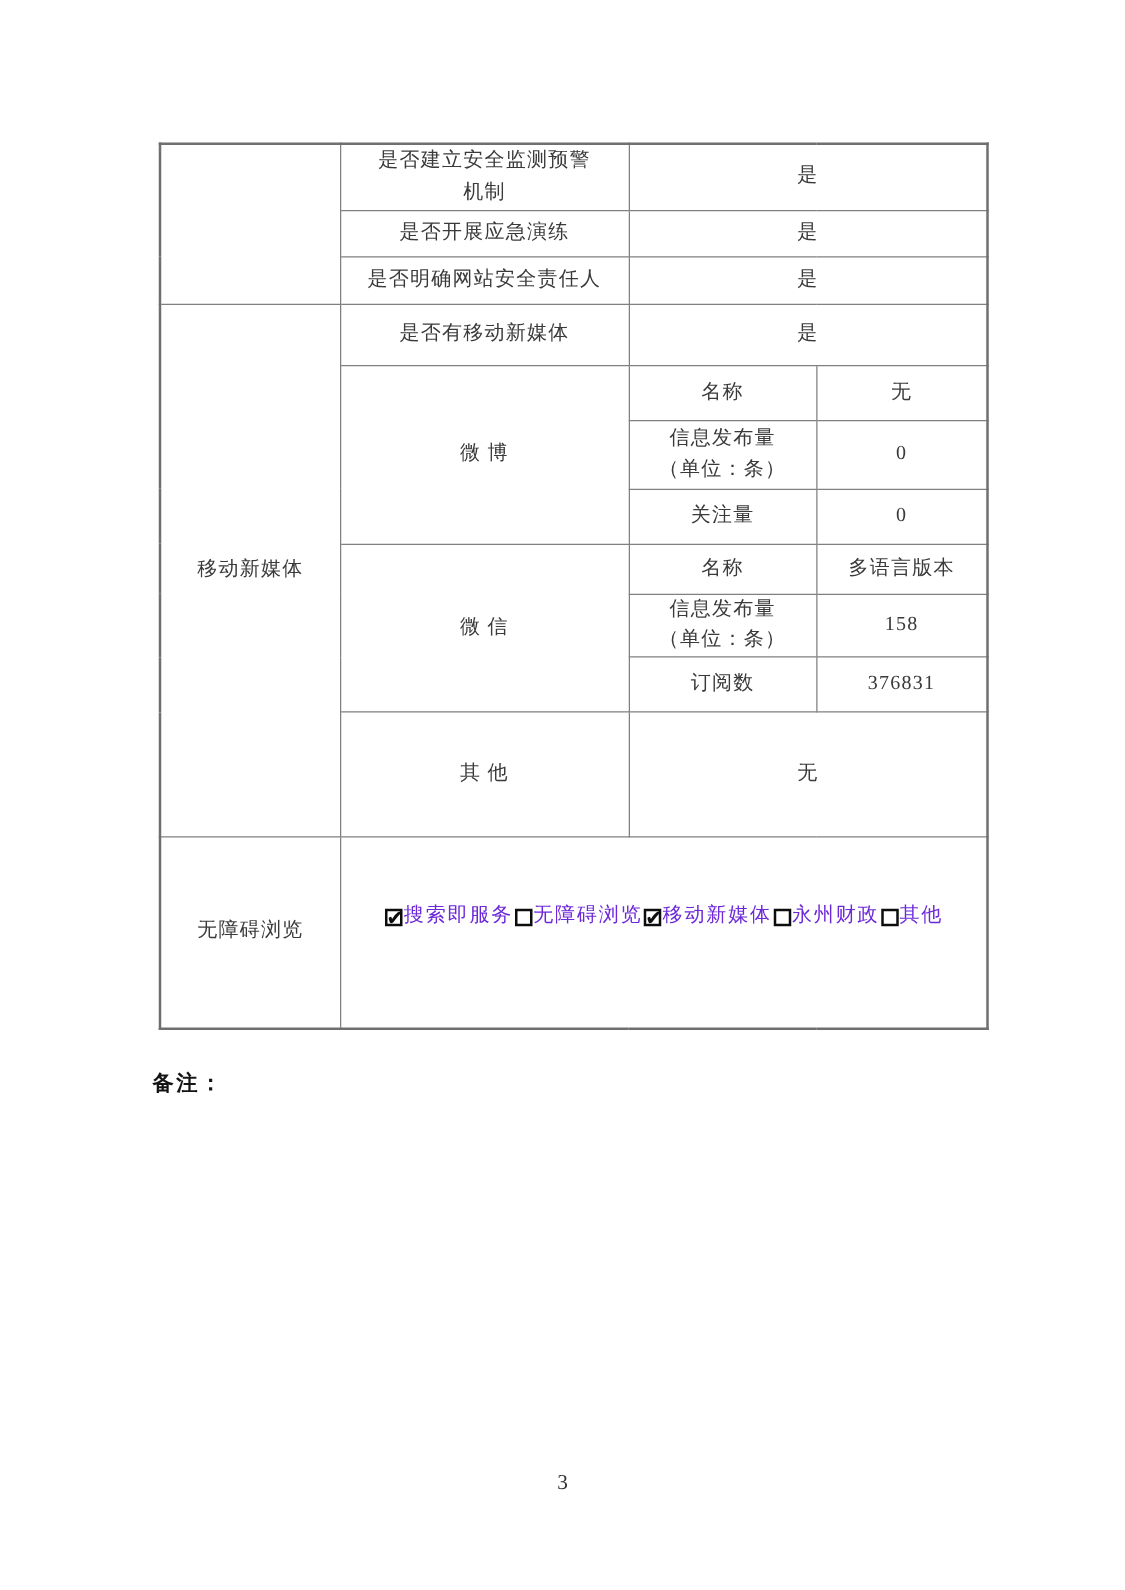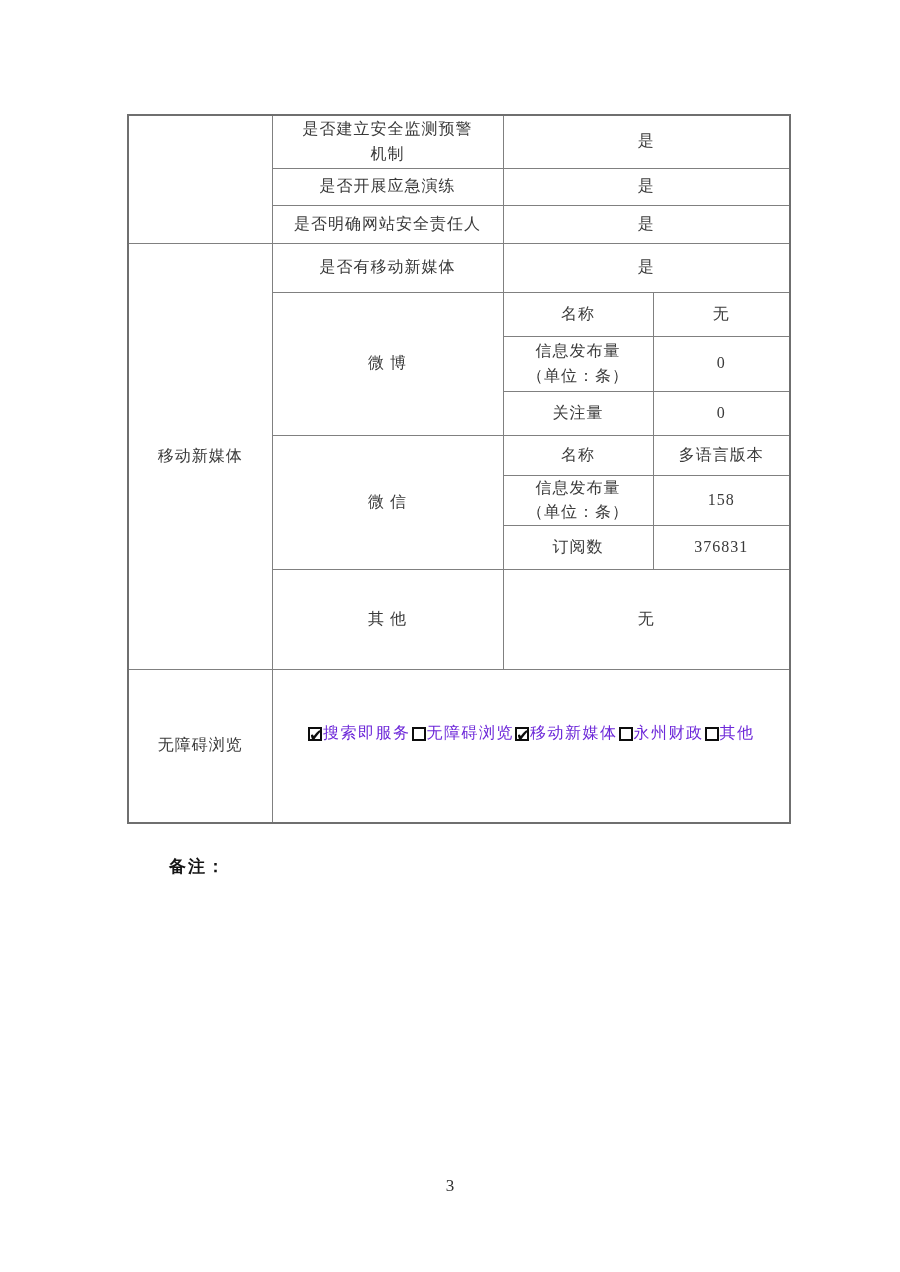--- a/index.html
+++ b/index.html
@@ -68,21 +68,20 @@
   }
 
   .notes {
     position: absolute;
     left: 122px;
     top: 855px;
     font-size: 17px;
     font-weight: bold;
     color: #141414;
     letter-spacing: 2px;
-    margin-left: 47px;
   }
   .page-number {
     position: absolute;
     left: 0; right: 0;
     top: 1176px;
     text-align: center;
     font-size: 17px;
     color: #333333;
   }
 </style>

